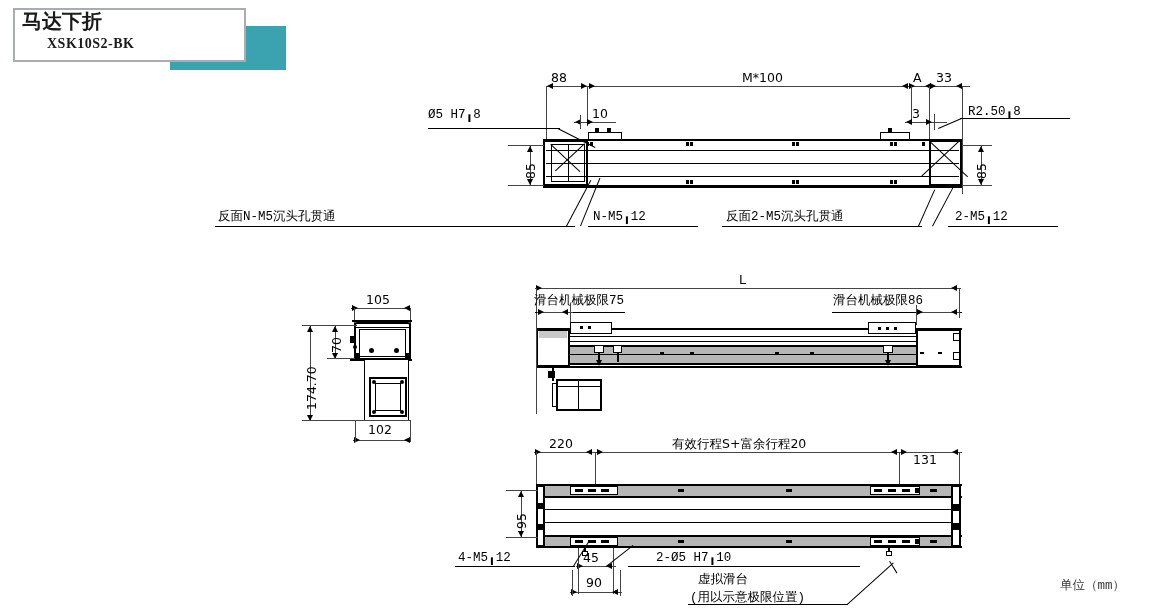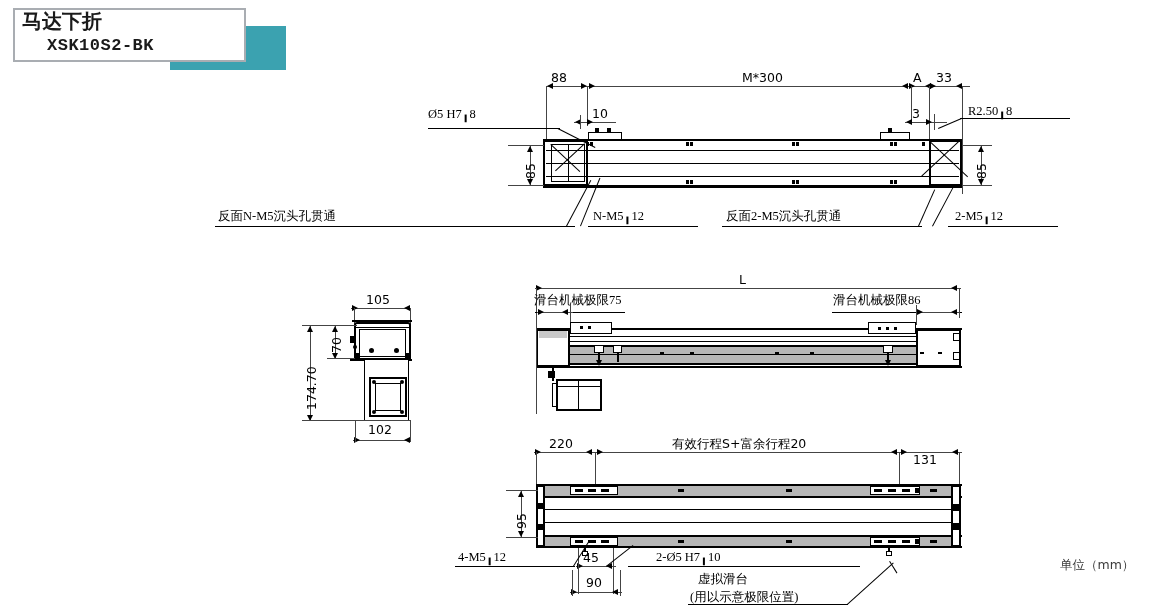--- a/index.html
+++ b/index.html
@@ -7,40 +7,40 @@
        font-family:"Liberation Sans","DejaVu Sans",sans-serif;color:#1a1a1a;}
   .abs{position:absolute;}
   .txt{position:absolute;white-space:nowrap;line-height:1;}
 
   
   #title-accent{left:170px;top:26px;width:116px;height:44px;background:#3ba2b0;}
   #title-box{left:13px;top:8px;width:233px;height:54px;background:#ffffff;
              border:2px solid #a9adb2;box-sizing:border-box;}
   #title-cn{left:22px;top:11px;font-size:20px;font-weight:bold;
             font-family:"DejaVu Sans",sans-serif;letter-spacing:0px;}
-  #title-model{left:47px;top:37px;font-size:17px;font-weight:bold;
-            font-family:Liberation Mono, monospace;letter-spacing:0.5px;}
+  #title-model{left:47px;top:37px;font-size:14px;font-weight:bold;
+            font-family:Liberation Serif, serif;letter-spacing:0.5px;}
 
   
   .ln{position:absolute;background:#000;}
   .hl{height:1px;}           
   .vl{width:1px;}            
   .hl2{height:2px;}
   .vl2{width:2px;}
   .xline{background:#444;}    
   .box{position:absolute;border:1px solid #000;box-sizing:border-box;}
   .box2{position:absolute;border:2px solid #000;box-sizing:border-box;}
   .fillgrey{background:#b6b6b6;}
   .fillgrey2{background:#c9c9c9;}
 
   .dim{position:absolute;font-size:12.5px;font-family:"DejaVu Sans",sans-serif;
        white-space:nowrap;color:#000;}
   .dimv{position:absolute;font-size:12.5px;font-family:"DejaVu Sans",sans-serif;
         white-space:nowrap;color:#000;transform-origin:0 0;transform:rotate(-90deg);}
-  .note{position:absolute;font-size:12.5px;font-family:Liberation Serif, serif;
+  .note{position:absolute;font-size:12.5px;font-family:Liberation Mono, monospace;
         white-space:nowrap;color:#000;}
 
   
   .arw{position:absolute;width:0;height:0;border-style:solid;}
   .arw-l{border-width:3px 6px 3px 0;border-color:transparent #000 transparent transparent;}
   .arw-r{border-width:3px 0 3px 6px;border-color:transparent transparent transparent #000;}
   .arw-u{border-width:0 3px 6px 3px;border-color:transparent transparent #000 transparent;}
   .arw-d{border-width:6px 3px 0 3px;border-color:#000 transparent transparent transparent;}
 
   
@@ -64,21 +64,21 @@
   <div class="ln hl xline" style="left:546px;top:86px;width:42px;"></div>
   <div class="arw arw-l" style="left:547px;top:83px;"></div>
   <div class="arw arw-r" style="left:581px;top:83px;"></div>
   <div class="dim" style="left:551px;top:70px;">88</div>
   <div class="ln vl xline" style="left:546px;top:86px;height:76px;"></div>
   <div class="ln vl xline" style="left:587px;top:86px;height:40px;"></div>
 
   <div class="ln hl xline" style="left:588px;top:86px;width:324px;"></div>
   <div class="arw arw-r" style="left:589px;top:83px;"></div>
   <div class="arw arw-l" style="left:902px;top:83px;"></div>
-  <div class="dim" style="left:742px;top:70px;">M*300</div>
+  <div class="dim" style="left:742px;top:70px;">M*100</div>
 
   <div class="ln hl xline" style="left:908px;top:86px;width:62px;"></div>
   <div class="arw arw-r" style="left:909px;top:83px;"></div>
   <div class="arw arw-l" style="left:925px;top:83px;"></div>
   <div class="arw arw-r" style="left:930px;top:83px;"></div>
   <div class="arw arw-l" style="left:956px;top:83px;"></div>
   <div class="dim" style="left:913px;top:70px;">A</div>
   <div class="dim" style="left:936px;top:70px;">33</div>
   <div class="ln vl xline" style="left:911px;top:86px;height:38px;"></div>
   <div class="ln vl xline" style="left:929px;top:86px;height:84px;"></div>
@@ -428,13 +428,13 @@
     <span>2-Ø5 H7</span><span class="depth">╻</span><span>10</span>
   </div>
 
   <div class="note" style="left:698px;top:571px;">虚拟滑台</div>
   <div class="note" style="left:690px;top:589px;">(用以示意极限位置)</div>
   <div class="ln hl" style="left:688px;top:604px;width:160px;"></div>
   <div class="ln" style="left:847px;top:604px;width:62px;height:1px;transform:rotate(-42deg);transform-origin:0 0;"></div>
   <div class="ln" style="left:890px;top:561px;width:14px;height:1px;transform:rotate(58deg);transform-origin:0 0;"></div>
 </div>
 
-<div class="txt" id="unit-note" style="left:1060px;top:559px;">单位（mm）</div>
+<div class="txt" id="unit-note" style="left:1060px;top:580px;font-family:Liberation Mono, monospace;">单位（mm）</div>
 
 </body></html>

